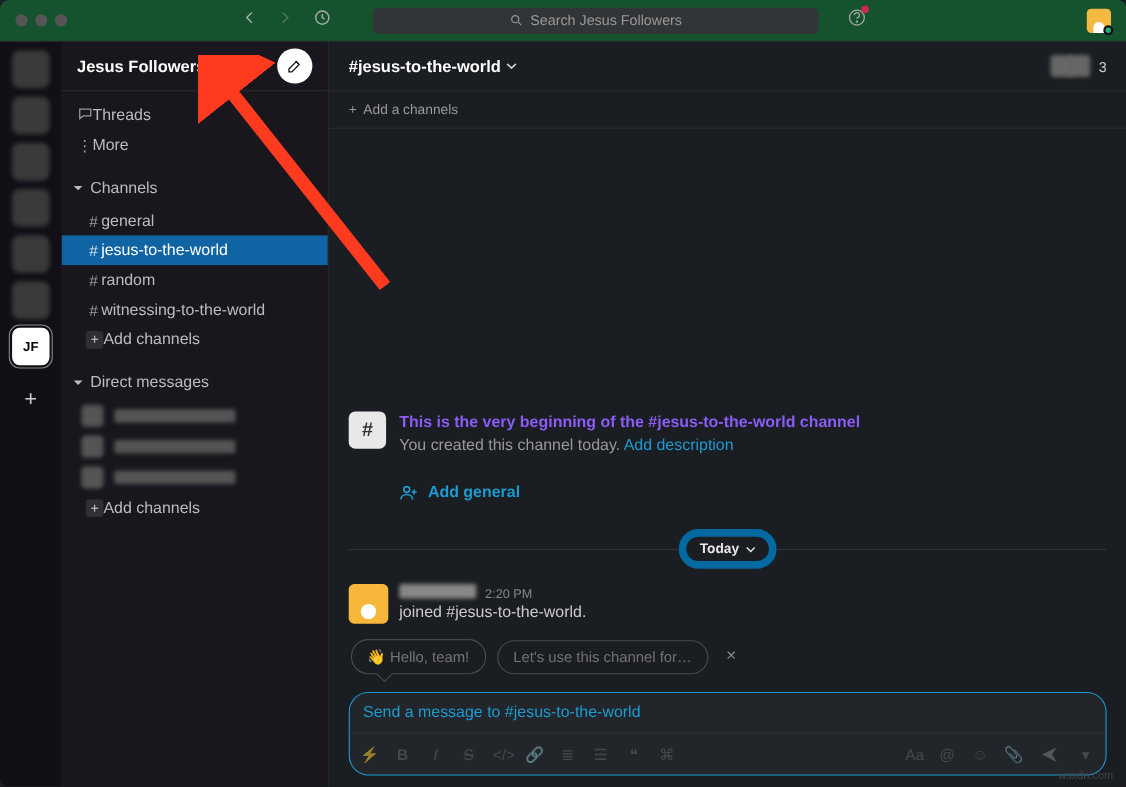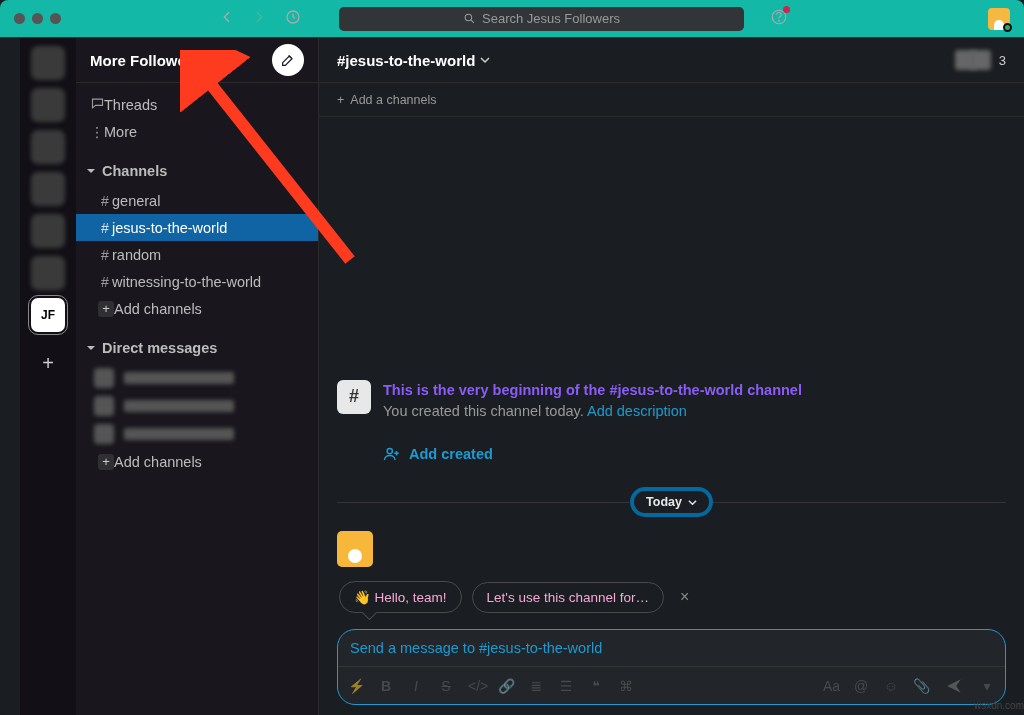--- a/index.html
+++ b/index.html
@@ -1,50 +1,50 @@
 <!DOCTYPE html>
 <html><head>
 <meta charset="utf-8">
 <style>
 * { margin: 0; padding: 0; box-sizing: border-box; font-family: -apple-system, BlinkMacSystemFont, "Segoe UI", Helvetica, Arial, sans-serif; }
 body { background: #1a1d21; color: #d1d2d3; overflow: hidden; width: 1024px; height: 715px; position: relative; }
 .window { display: flex; flex-direction: column; height: 715px; background: #1a1d21; border-radius: 8px; overflow: hidden; }
 
 
-.topbar { height: 38px; background: #14b8a6; display: flex; align-items: center; padding: 0 12px; gap: 8px; position: relative; border-bottom: 1px solid #2b2b2b; }
+.topbar { height: 38px; background: #14532d; display: flex; align-items: center; padding: 0 12px; gap: 8px; position: relative; border-bottom: 1px solid #2b2b2b; }
 .traffic { display: flex; gap: 7px; margin-left: 2px; }
 .traffic span { width: 11px; height: 11px; border-radius: 50%; background: #555; display: inline-block; }
 .nav-arrows { display: flex; gap: 16px; margin-left: 150px; align-items: center; }
 .nav-arrows svg, .history-btn svg { width: 16px; height: 16px; stroke: #aaa; fill: none; stroke-width: 2; }
 .history-btn { margin-left: 10px; }
 .searchbar { flex: 0 0 405px; margin-left: 30px; height: 24px; background: #323538; border-radius: 5px; display: flex; align-items: center; justify-content: center; gap: 6px; color: #999; font-size: 13px; }
 .help-btn { margin-left: 18px; position: relative; }
 .help-btn svg { width: 18px; height: 18px; stroke: #aaa; fill: none; stroke-width: 1.5; }
 .help-dot { position: absolute; top: -2px; right: -2px; width: 7px; height: 7px; background: #cd2553; border-radius: 50%; }
 .user-avatar { position: absolute; right: 14px; width: 22px; height: 22px; background: #f5b942; border-radius: 4px; display:flex; align-items:flex-end; justify-content:center; }
 .user-avatar::after { content:""; width:10px;height:10px;background:#fff;border-radius:50% 50% 0 0; }
 .user-avatar .presence { position:absolute; bottom:-2px; right:-2px; width:9px;height:9px;background:#2bac76;border:2px solid #121016;border-radius:50%; }
 
 
 .body { flex: 1; display: flex; min-height: 0; }
-.ws-switcher { width: 56px; background: #121016; display: flex; flex-direction: column; align-items: center; padding-top: 8px; gap: 8px; margin-left: 20px; }
+.ws-switcher { width: 56px; background: #121016; display: flex; flex-direction: column; align-items: center; padding-top: 8px; gap: 8px; }
 .ws-item { width: 34px; height: 34px; border-radius: 7px; background: #3a3a3a; filter: blur(2px); }
 .ws-item.active { filter: none; background: #fff; color: #000; display:flex;align-items:center;justify-content:center;font-size:12px;font-weight:700; border:3px solid #fff; outline:1.5px solid #888; outline-offset:2px;}
 .ws-add { width: 34px; height: 34px; display:flex;align-items:center;justify-content:center; color:#ccc; font-size:20px; margin-top:6px;}
 
 .sidebar { width: 243px; background: #19171d; border-right: 1px solid #2b2b2b; display: flex; flex-direction: column; color: #bcbcbd; font-size: 14.5px; }
 .sb-header { height: 45px; display: flex; align-items: center; justify-content: space-between; padding: 0 14px; border-bottom: 1px solid #2b2b2b; }
 .sb-title { color: #fff; font-weight: 800; font-size: 15px; display:flex; align-items:center; gap:4px;}
 .compose-btn { width: 32px; height: 32px; border-radius: 50%; background: #fff; display:flex;align-items:center;justify-content:center; }
 .compose-btn svg { width: 16px; height: 16px; stroke: #19171d; fill:none; stroke-width:1.8;}
 .sb-list { padding: 8px 0; overflow-y: auto; flex:1;}
 .sb-row { height: 27px; display: flex; align-items: center; padding: 0 14px; cursor: pointer; }
 .sb-row.selected { background: #1164a3; color: #fff; }
 .sb-row .prefix { width: 14px; text-align: center; opacity: .8; font-size: 14px;}
-.sb-section { height: 32px; display:flex; align-items:center; padding: 0 10px; gap:6px; margin-top: 10px; font-size: 14.5px; font-weight: bold;}
+.sb-section { height: 32px; display:flex; align-items:center; padding: 0 10px; gap:6px; margin-top: 10px; font-size: 14.5px;}
 .sb-section svg { width:10px;height:10px; fill:#bcbcbd;}
 .sb-indent { padding-left: 22px; }
 .add-box { width:16px;height:16px;background:#2f2f34;border-radius:3px;display:flex;align-items:center;justify-content:center;font-size:13px;color:#ccc;}
 .dm-row { display:flex; align-items:center; gap:10px; padding: 4px 18px; height:28px;}
 .dm-avatar { width:20px;height:20px;border-radius:4px; background:#555; filter: blur(2px);}
 .dm-name { width: 110px; height: 12px; background:#555; filter: blur(2px); border-radius:2px;}
 
 
 .main { flex: 1; display: flex; flex-direction: column; background: #1a1d21; min-width:0; }
 .ch-header { height: 45px; border-bottom: 1px solid #2b2b2b; display: flex; align-items: center; padding: 0 18px; justify-content: space-between; }
@@ -54,43 +54,43 @@
 .bookmark-bar { height: 34px; border-bottom: 1px solid #2b2b2b; display:flex; align-items:center; padding: 0 18px; color:#999; font-size:12.5px; gap:6px;}
 .content { flex:1; display:flex; flex-direction:column; justify-content:flex-end; padding: 0 18px 10px; position:relative; min-height:0;}
 .intro { display:flex; gap:12px; margin-bottom: 14px; }
 .intro-icon { width:34px;height:34px;background:#e8e8e8;border-radius:6px;display:flex;align-items:center;justify-content:center;color:#333;font-size:18px;font-weight:600;}
 .intro-text { font-size: 14.5px; line-height: 1.5; }
 .intro-text b { color:#8b5cf6; font-weight:700;}
 .link { color:#1d9bd1; }
 .add-people { display:flex; align-items:center; gap:8px; color:#1d9bd1; font-size:14.5px; margin: 8px 0 18px 46px; font-weight:600;}
 .date-divider { display:flex; align-items:center; gap:0; margin: 6px 0 14px; }
 .date-divider .line { flex:1; height:1px; background:#333; }
-.date-pill { border:4px solid #0369a1; border-radius: 20px; padding: 4px 12px; font-size:12.5px; font-weight:700; color:#e8e8e8; display:flex;align-items:center;gap:6px;}
+.date-pill { border:7px solid #0369a1; border-radius: 20px; padding: 4px 12px; font-size:12.5px; font-weight:700; color:#e8e8e8; display:flex;align-items:center;gap:6px;}
 .msg { display:flex; gap:10px; margin-bottom: 14px; }
 .msg-avatar { width:36px;height:36px;background:#f7b73b;border-radius:5px; display:flex;align-items:flex-end;justify-content:center;overflow:hidden;}
 .msg-avatar::before { content:"";width:14px;height:14px;background:#fff;border-radius:50%;margin-bottom:4px;}
 .msg-head { display:flex; gap:8px; align-items:baseline;}
 .msg-name { width:70px;height:13px;background:#888;filter:blur(2px);border-radius:2px;}
 .msg-time { font-size:11.5px; color:#888;}
 .msg-body { font-size:14.5px; color:#ccc; margin-top:2px;}
 .chips { display:flex; gap:10px; align-items:center; margin-bottom: 16px; margin-left: 2px;}
-.chip { border:1px solid #4a4a4a; border-radius: 20px; padding: 7px 14px; font-size:13.5px; color:#f9a8d4; position:relative;}
+.chip { border:1px solid #4a4a4a; border-radius: 20px; padding: 7px 14px; font-size:13.5px; color:#737373; position:relative;}
 .chip.caret::after { content:""; position:absolute; bottom:-6px; left:24px; width:10px;height:10px;background:#1a1d21;border-left:1px solid #4a4a4a;border-bottom:1px solid #4a4a4a;transform:rotate(-45deg);}
 .chip-close { color:#888; font-size:16px; padding:0 6px; cursor:pointer;}
 .composer { border:1.5px solid #1d9bd1; border-radius:18px; background:#222529; }
 .composer-input { padding: 10px 12px; color:#1d9bd1; font-size:14.5px; min-height:24px;}
 .composer-toolbar { border-top:1px solid #333; height:38px; display:flex; align-items:center; padding: 0 10px; gap:14px; color:#666;}
 .composer-toolbar .spacer { flex:1;}
 .tb-icon { width:16px; opacity:.55; font-size:14px; font-style:normal; text-align:center;}
 .send { width:22px;height:22px; display:flex;align-items:center;justify-content:center; opacity:.5;}
 
 
 .arrow { position:absolute; top: 50px; left: 180px; pointer-events:none; z-index:50;}
 
-.watermark { position:absolute; bottom:4px; right:0; font-size:10px; color:#444;}
+.watermark { position:absolute; bottom:4px; right:12px; font-size:10px; color:#444;}
 </style>
 </head>
 <body>
 
 <div class="window">
 
   <div class="topbar">
     <div class="traffic">
       <span></span>
       <span></span>
@@ -137,21 +137,21 @@
       <div class="ws-item"></div>
       <div class="ws-item"></div>
       <div class="ws-item"></div>
       <div class="ws-item active">JF</div>
       <div class="ws-add">+</div>
     </div>
 
     <div class="sidebar">
       <div class="sb-header">
         <div class="sb-title">
-          <span>More Followers</span>
+          <span>Jesus Followers</span>
           <svg width="10" height="10" viewBox="0 0 10 10">
               <path d="M1 3l4 4 4-4" stroke="#fff" stroke-width="1.5" fill="none"></path>
             </svg>
         </div>
         <div class="compose-btn">
           <svg viewBox="0 0 24 24">
               <path d="M4 16l10-10 4 4-10 10H4v-4z"></path>
               <path d="M13 5l4 4"></path>
             </svg>
         </div>
@@ -255,36 +255,43 @@
               <span class="link">Add description</span>
             </div>
           </div>
         </div>
         <div class="add-people">
           <svg width="18" height="18" viewBox="0 0 24 24" fill="none" stroke="#1d9bd1" stroke-width="2">
               <circle cx="9" cy="8" r="3.5"></circle>
               <path d="M2 20c0-3.5 3-6 7-6s7 2.5 7 6"></path>
               <path d="M18 8v6M15 11h6"></path>
             </svg>
-          <span>Add created</span>
+          <span>Add general</span>
         </div>
 
         <div class="date-divider">
           <div class="line"></div>
           <div class="date-pill">
             <span>Today</span>
             <svg width="9" height="9" viewBox="0 0 10 10">
                 <path d="M1 3l4 4 4-4" stroke="#e8e8e8" stroke-width="1.5" fill="none"></path>
               </svg>
           </div>
           <div class="line"></div>
         </div>
 
         <div class="msg">
           <div class="msg-avatar"></div>
+          <div>
+            <div class="msg-head">
+              <div class="msg-name"></div>
+              <span class="msg-time">2:20 PM</span>
+            </div>
+            <div class="msg-body">joined #jesus-to-the-world.</div>
+          </div>
         </div>
 
         <div class="chips">
           <div class="chip caret">👋 Hello, team!</div>
           <div class="chip">Let's use this channel for…</div>
           <div class="chip-close">×</div>
         </div>
 
         <div class="composer">
           <div class="composer-input">Send a message to #jesus-to-the-world</div>

